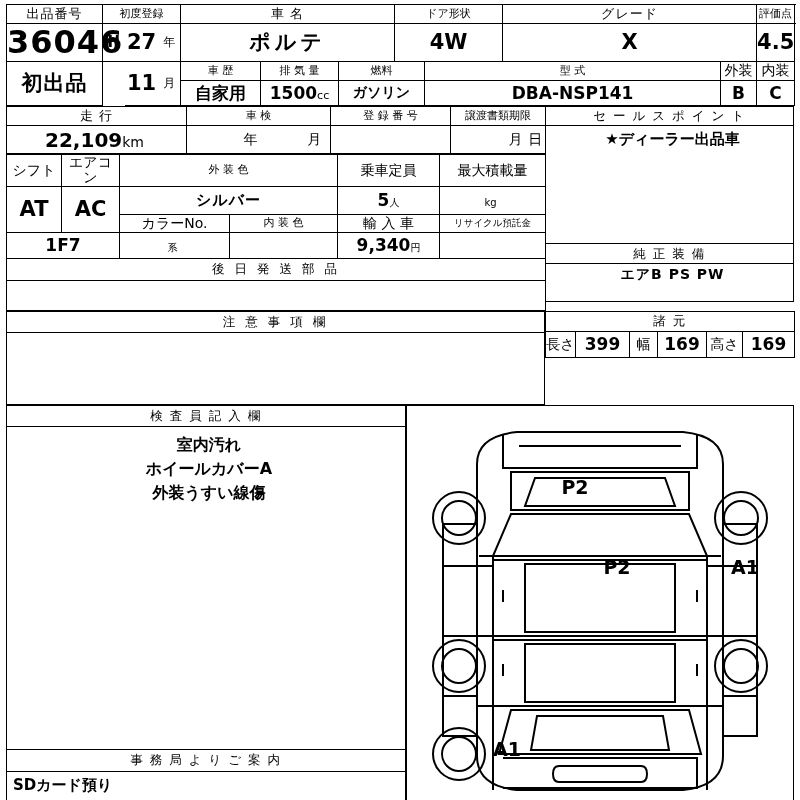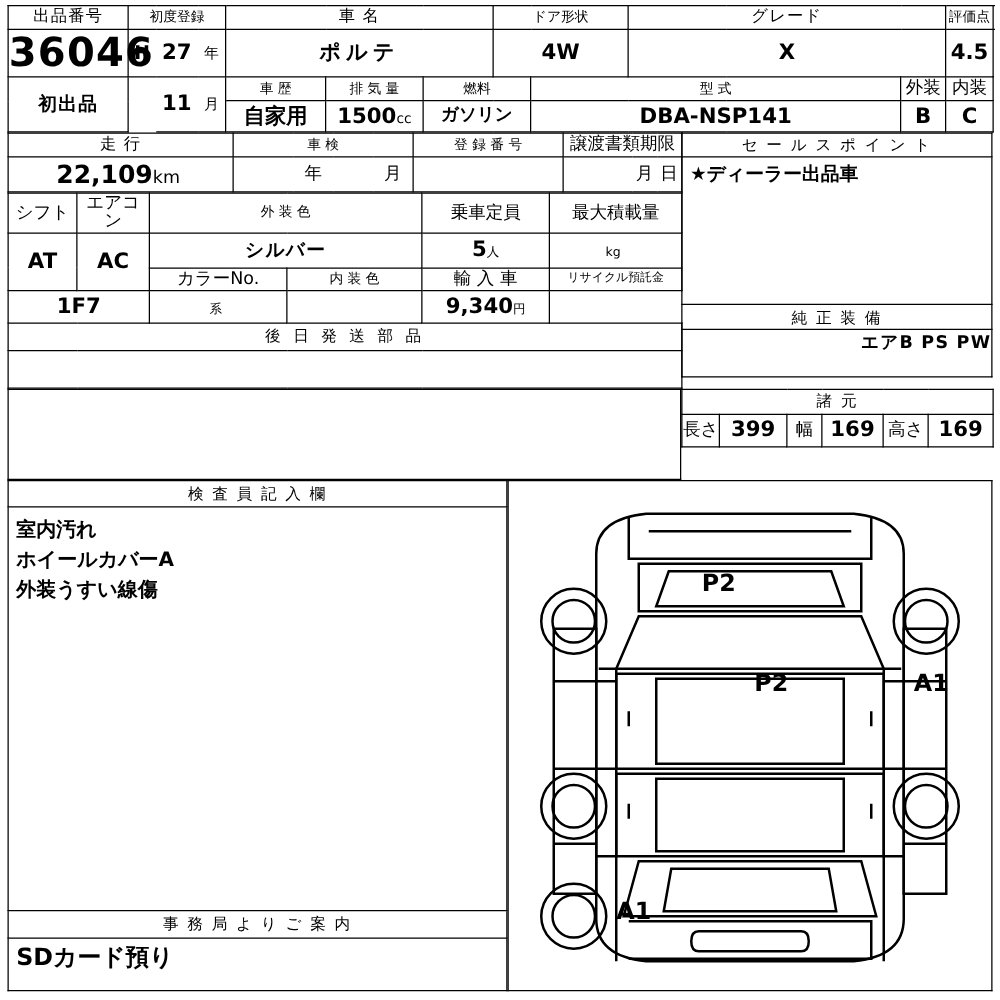--- a/index.html
+++ b/index.html
@@ -27,21 +27,21 @@
     padding: 0;
     text-align: center;
     vertical-align: middle;
     font-weight: normal;
     font-size: 13px;
     line-height: 1.1;
   }
   .hdr { font-size: 13px; letter-spacing: 1px; }
   .hdr-sm { font-size: 11px; letter-spacing: 0px; }
   .big { font-size: 32px; font-weight: bold; letter-spacing: 1px; }
-  .mid { font-size: 17px; font-weight: bold; }
+  .mid { font-size: 21px; font-weight: bold; }
   .mid2 { font-size: 17px; font-weight: bold; }
   .sm { font-size: 12px; }
   .xs { font-size: 14px; }
   .lbl { font-size: 12.5px; letter-spacing: 1.5px; }
   .lbl2 { font-size: 12.5px; letter-spacing: 3px; }
   .left { text-align: left; padding-left: 5px; }
   .right { text-align: center; padding-right: 4px; }
   .nob-l { border-left: none; }
   .nob-r { border-right: none; }
   .nob-b { border-bottom: none; }
@@ -57,28 +57,28 @@
   
   #low-wrap { display: flex; width: 788px; }
   #low-left { width: 539px; }
   #low-right { width: 249px; }
 
   
   #bot-wrap { display: flex; width: 788px; }
   #bot-left { width: 400px; }
   #bot-right { width: 388px; }
 
-  .notes { text-align: left; padding: 6px 0 0 6px; font-size: 16px; font-weight: bold; line-height: 1.45; }
+  .notes { text-align: center; padding: 6px 0 0 6px; font-size: 16px; font-weight: bold; line-height: 1.45; }
   .notes div { margin-bottom: 1px; }
 
-  .sp-note { text-align: left; padding: 5px 0 0 6px; font-size: 15px; font-weight: bold; }
-  .eq-note { text-align: right; padding: 3px 0 0 6px; font-size: 14px; font-weight: bold; letter-spacing: 1px;}
+  .sp-note { text-align: center; padding: 5px 0 0 6px; font-size: 15px; font-weight: bold; }
+  .eq-note { text-align: center; padding: 3px 0 0 6px; font-size: 14px; font-weight: bold; letter-spacing: 1px;}
   .vin-note { text-align: left; padding: 3px 0 0 8px; font-size: 15px; font-weight: bold; letter-spacing: 0.5px;}
 
-  .sd-note { text-align: left; padding: 5px 0 0 6px; font-size: 19px; font-weight: bold; }
+  .sd-note { text-align: left; padding: 5px 0 0 6px; font-size: 15px; font-weight: bold; }
   .diag-cell { padding: 0; }
   svg { display: block; }
   .unit { font-size: 11px; font-weight: normal; }
   .subsm { font-size: 10px; }
 </style>
 </head>
 <body>
 
 <div class="sheet">
 
@@ -111,21 +111,21 @@
       <td class="big" rowspan="1">36046</td>
       <td class="nob-r" style="font-size:15px;font-weight:bold" rowspan="1">H</td>
       <td class="nob-l nob-r mid" rowspan="1">27</td>
       <td class="nob-l sm" rowspan="1">年</td>
       <td class="mid" colspan="3" style="letter-spacing:4px">ポルテ</td>
       <td class="mid" colspan="2">4W</td>
       <td class="mid" colspan="3">X</td>
       <td class="mid" colspan="2">4.5</td>
     </tr>
     <tr style="height:19px">
-      <td class="big" rowspan="2" style="font-size:15px">初出品</td>
+      <td class="big" rowspan="2" style="font-size:21px">初出品</td>
       <td class="nob-b nob-r" rowspan="2"></td>
       <td class="nob-l nob-r mid" rowspan="2">11</td>
       <td class="nob-l sm" rowspan="2">月</td>
       <td class="hdr-sm">車 歴</td>
       <td class="hdr-sm">排 気 量</td>
       <td class="hdr-sm" colspan="2">燃料</td>
       <td class="hdr-sm" colspan="3">型 式</td>
       <td class="xs">外装</td>
       <td class="xs">内装</td>
     </tr>
@@ -155,21 +155,21 @@
           <col style="width:120px">
             <col style="width:55px">
             <col style="width:20px">
             <col style="width:20px">
         </colgroup>
         <tbody>
             <tr style="height:19px">
           <td class="hdr">走 行</td>
           <td class="hdr-sm" colspan="4">車 検</td>
           <td class="hdr-sm">登 録 番 号</td>
-          <td class="hdr-sm" colspan="3" style="font-size:14px">譲渡書類期限</td>
+          <td class="hdr-sm" colspan="3" style="font-size:11px">譲渡書類期限</td>
         </tr>
         <tr style="height:28px">
           <td class="right">
             <span class="mid" style="font-size:20px">22,109</span><span class="sm" style="font-size:14px">km</span>
           </td>
           <td class="nob-r"></td>
           <td class="nob-l nob-r xs">年</td>
           <td class="nob-l nob-r"></td>
           <td class="nob-l xs">月</td>
           <td></td>
@@ -251,20 +251,23 @@
         </tr>
       </tbody>
         </table>
     </div>
   </div>
 
   <div id="low-wrap">
     <div id="low-left">
       <table style="width:539px">
         <tbody>
+            <tr style="height:21px">
+          <td class="lbl2">注 意 事 項 欄</td>
+        </tr>
         <tr style="height:72px">
           <td class="left" style="vertical-align:top"></td>
         </tr>
       </tbody>
         </table>
     </div>
     <div id="low-right">
       <table style="width:249px">
         <colgroup>
             <col style="width:30px">

